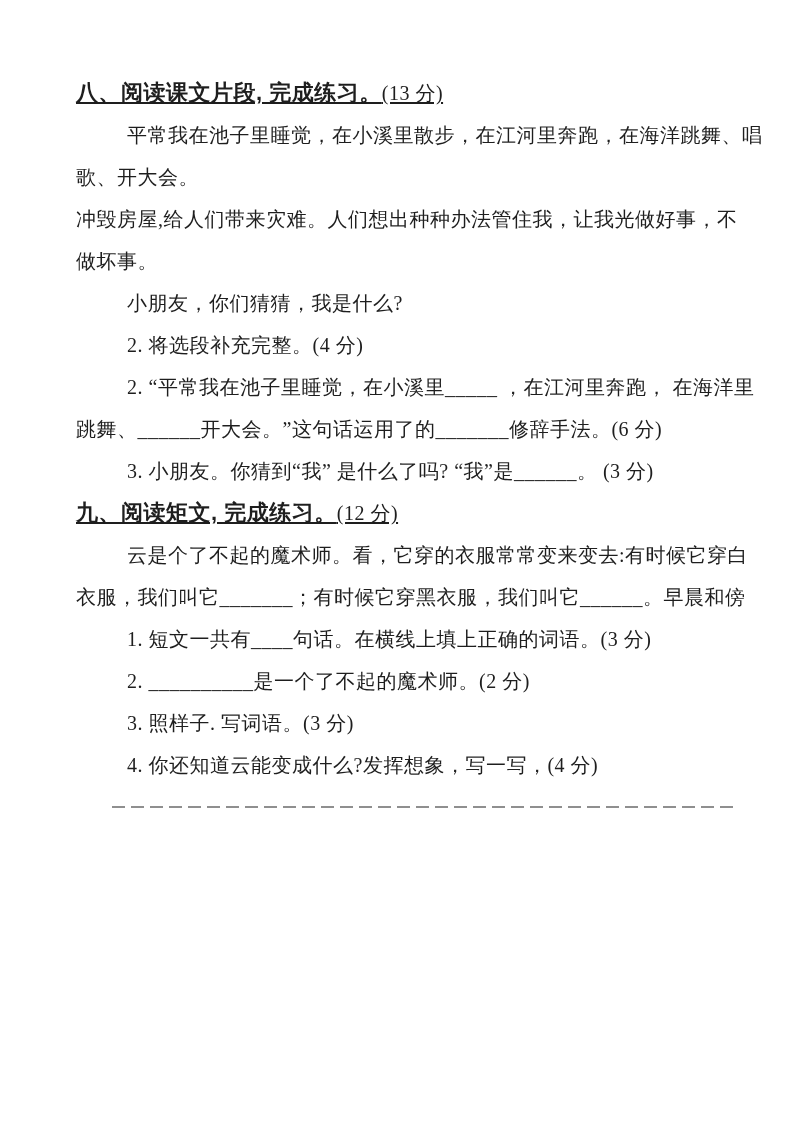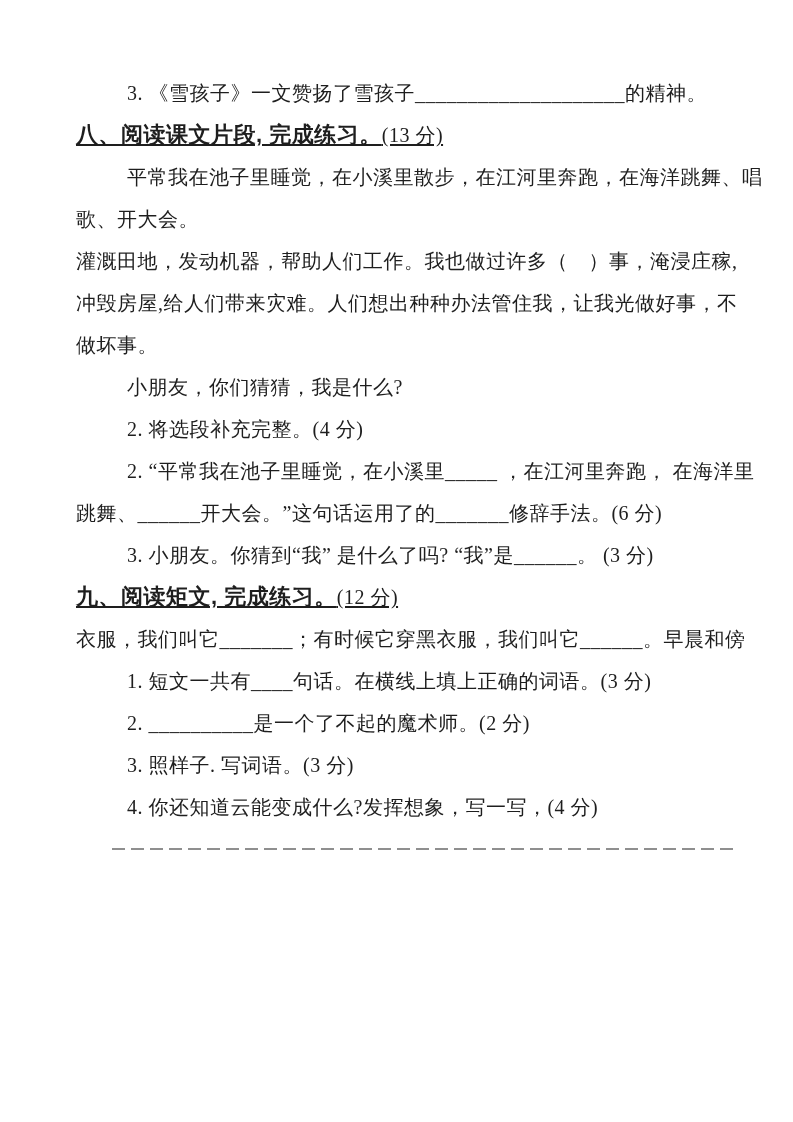--- a/index.html
+++ b/index.html
@@ -43,40 +43,39 @@
     top:20px;height:2px;
     background:repeating-linear-gradient(90deg,#8f8f8f 0 13px,transparent 13px 19px);
   }
 </style>
 </head>
 <body>
 
 <div class="page" style="background: rgb(255, 255, 255); color: rgb(30, 30, 30);">
   <div class="content">
 
-    <div class="ln indent">3. 《雪孩子》一文赞扬了雪孩子____________________的精神。</div>
 
     <div class="ln heading"><span>八、阅读课文片段, 完成练习。</span><span class="score">(13 分)</span></div>
 
     <div class="ln indent">平常我在池子里睡觉，在小溪里散步，在江河里奔跑，在海洋跳舞、唱</div>
     <div class="ln">歌、开大会。</div>
 
-    <div class="ln">灌溉田地，发动机器，帮助人们工作。我也做过许多（　）事，淹浸庄稼,</div>
     <div class="ln">冲毁房屋,给人们带来灾难。人们想出种种办法管住我，让我光做好事，不</div>
     <div class="ln">做坏事。</div>
 
     <div class="ln indent">小朋友，你们猜猜，我是什么?</div>
 
     <div class="ln indent">2. 将选段补充完整。(4 分)</div>
     <div class="ln indent">2. “平常我在池子里睡觉，在小溪里_____ ，在江河里奔跑， 在海洋里</div>
     <div class="ln">跳舞、______开大会。”这句话运用了的_______修辞手法。(6 分)</div>
     <div class="ln indent">3. 小朋友。你猜到“我” 是什么了吗? “我”是______。 (3 分)</div>
 
     <div class="ln heading"><span>九、阅读矩文, 完成练习。</span><span class="score">(12 分)</span></div>
 
+    <div class="ln indent">云是个了不起的魔术师。看，它穿的衣服常常变来变去:有时候它穿白</div>
     <div class="ln">衣服，我们叫它_______；有时候它穿黑衣服，我们叫它______。早晨和傍</div>
 
     <div class="ln indent">1. 短文一共有____句话。在横线上填上正确的词语。(3 分)</div>
     <div class="ln indent">2. __________是一个了不起的魔术师。(2 分)</div>
     <div class="ln indent">3. 照样子. 写词语。(3 分)</div>
     <div class="ln indent">4. 你还知道云能变成什么?发挥想象，写一写，(4 分)</div>
 
     <div class="dashed-row">
       <div class="dash-line" style="background: repeating-linear-gradient(90deg, rgb(143, 143, 143) 0px, rgb(143, 143, 143) 13px, transparent 13px, transparent 19px);"></div>
     </div>

